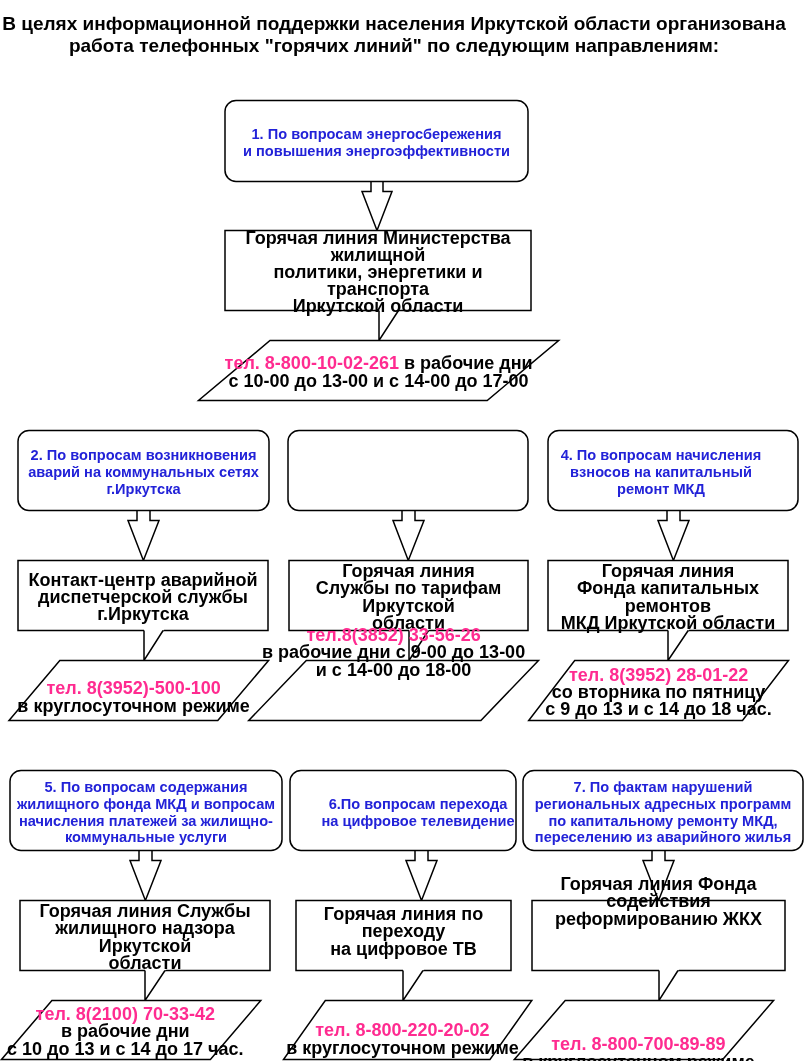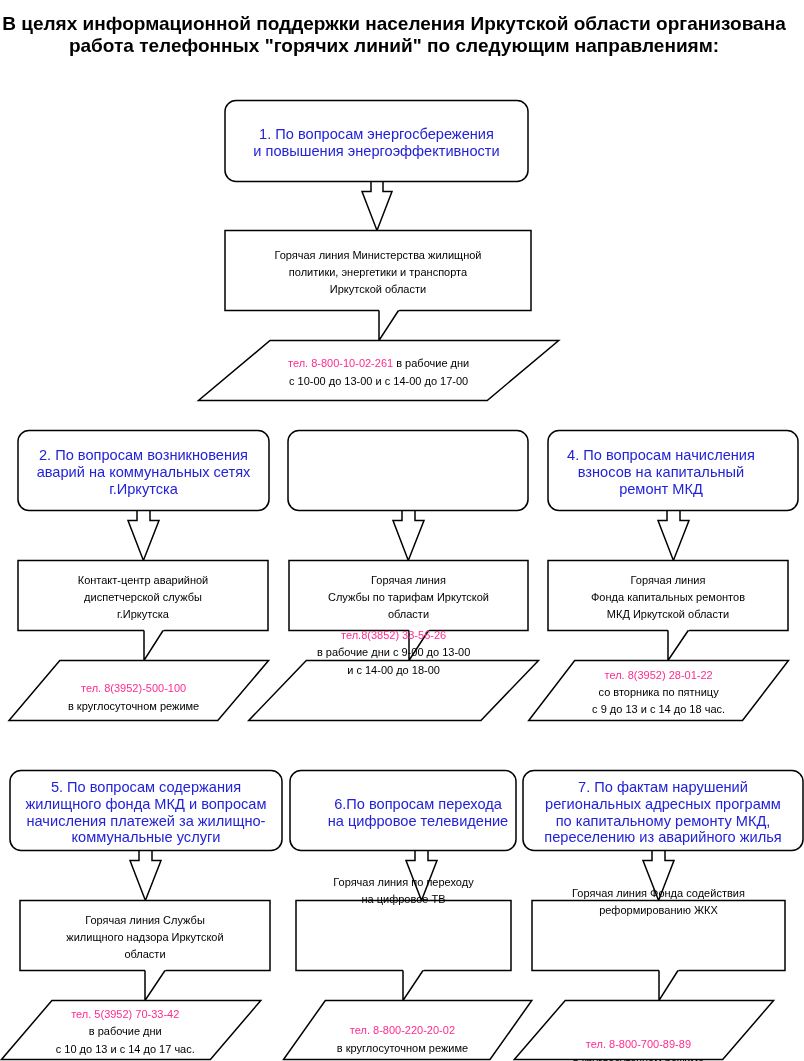--- a/index.html
+++ b/index.html
@@ -8,24 +8,24 @@
        font-family:"Liberation Sans",sans-serif;}
   #stage{position:absolute;left:0;top:0;width:804px;height:1061px;background:#fff;}
   svg.shapes{position:absolute;left:0;top:0;width:804px;height:1061px;overflow:visible;}
   svg.shapes .sh{fill:#ffffff;stroke:#000000;stroke-width:1.5;}
   svg.shapes .nofill{fill:none;}
   svg.shapes .fillonly{fill:#ffffff;stroke:none;}
   .hdr{position:absolute;left:-8px;top:13px;width:804px;text-align:center;
        font-weight:bold;font-size:19.05px;line-height:21.5px;color:#000000;}
   .hdr span{display:block;}
   .lbl{position:absolute;display:flex;flex-direction:column;justify-content:center;
-       align-items:center;text-align:center;font-weight:normal;margin:0;
+       align-items:center;text-align:center;font-weight:bold;margin:0;
        white-space:pre-line;transform:translateY(1.5px);}
   .blue{color:#2222d8;font-size:14.6px;line-height:16.8px;}
-  .blk{color:#000000;font-size:11px;line-height:17.1px;}
+  .blk{color:#000000;font-size:18px;line-height:17.1px;}
   .ptxt{white-space:pre-line;width:100%;}
   .pk{color:#ff2b90;}
 </style>
 </head>
 <body>
 
 <div id="stage">
 <div class="hdr">
       <span>В целях информационной поддержки населения Иркутской области организована</span>
 <span>работа телефонных "горячих линий" по следующим направлениям:</span>
@@ -104,26 +104,26 @@
 <div class="lbl blk" style="left:528.7px;top:660.5px;width:259.8px;height:60.0px"><div class="ptxt"><span class="pk">тел. 8(3952) 28-01-22</span><span>
 со вторника по пятницу
 с 9 до 13 и с 14 до 18 час.</span></div></div>
 <div class="lbl blue" style="left:10.0px;top:770.5px;width:272.0px;height:80.0px">5. По вопросам содержания
 жилищного фонда МКД и вопросам
 начисления платежей за жилищно-
 коммунальные услуги</div>
 <div class="lbl blk" style="left:20.0px;top:900.5px;width:250.0px;height:70.0px">Горячая линия Службы
 жилищного надзора Иркутской
 области</div>
-<div class="lbl blk" style="left:-4.4px;top:1000.5px;width:259.3px;height:59.0px"><div class="ptxt"><span class="pk">тел. 5(3952) 70-33-42</span><span>
+<div class="lbl blk" style="left:-4.4px;top:1000.5px;width:259.3px;height:59.0px"><div class="ptxt"><span class="pk">тел. 8(2100) 70-33-42</span><span>
 в рабочие дни
 с 10 до 13 и с 14 до 17 час.</span></div></div>
 <div class="lbl blue" style="left:290.0px;top:770.5px;width:256px;height:80.0px">6.По вопросам перехода
 на цифровое телевидение</div>
-<div class="lbl blk" style="left:296.0px;top:854px;width:215.0px;height:70.0px">Горячая линия по переходу
+<div class="lbl blk" style="left:296.0px;top:895px;width:215.0px;height:70.0px">Горячая линия по переходу
 на цифровое ТВ</div>
 <div class="lbl blk" style="left:278.3px;top:1000.5px;width:248.3px;height:74px"><div class="ptxt"><span class="pk">тел. 8-800-220-20-02</span><span>
 в круглосуточном режиме</span></div></div>
 <div class="lbl blue" style="left:523.0px;top:770.5px;width:280.0px;height:80.0px">7. По фактам нарушений
 региональных адресных программ
 по капитальному ремонту МКД,
 переселению из аварийного жилья</div>
 <div class="lbl blk" style="left:532.0px;top:859px;width:253.0px;height:82px">Горячая линия Фонда содействия
 реформированию ЖКХ</div>
 <div class="lbl blk" style="left:508.8px;top:1025px;width:259.3px;height:53px"><div class="ptxt"><span class="pk">тел. 8-800-700-89-89</span><span>

